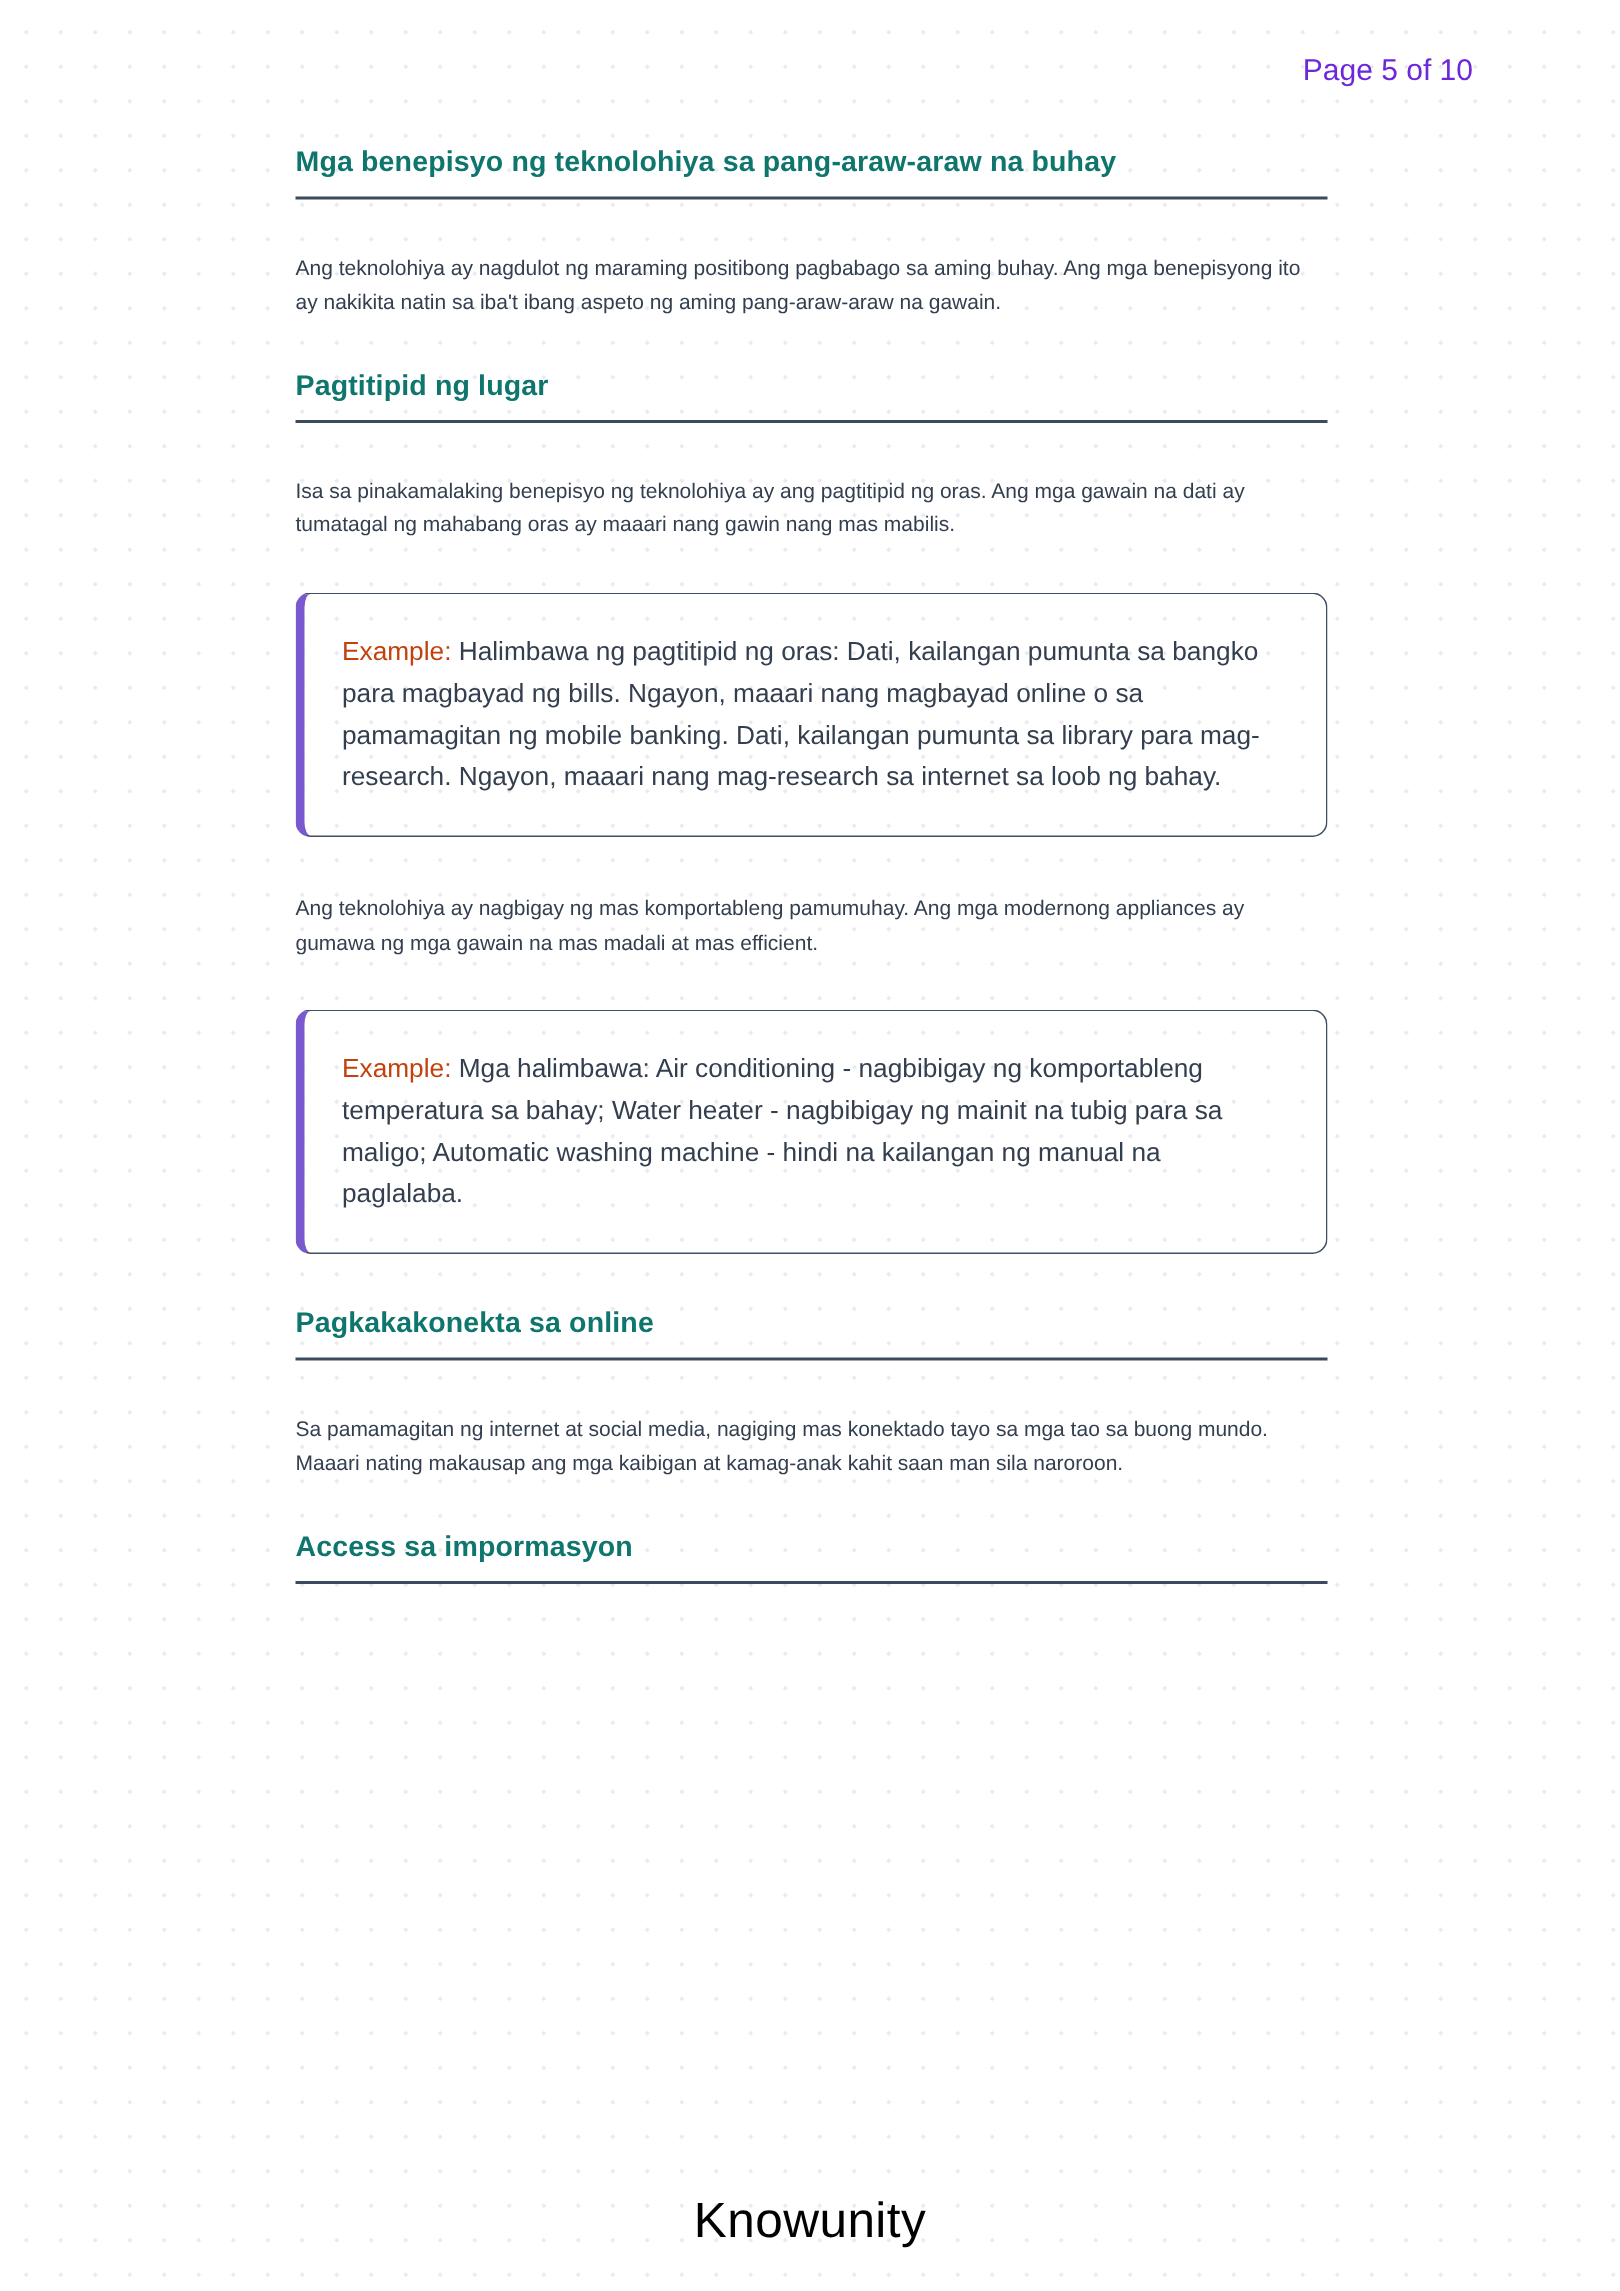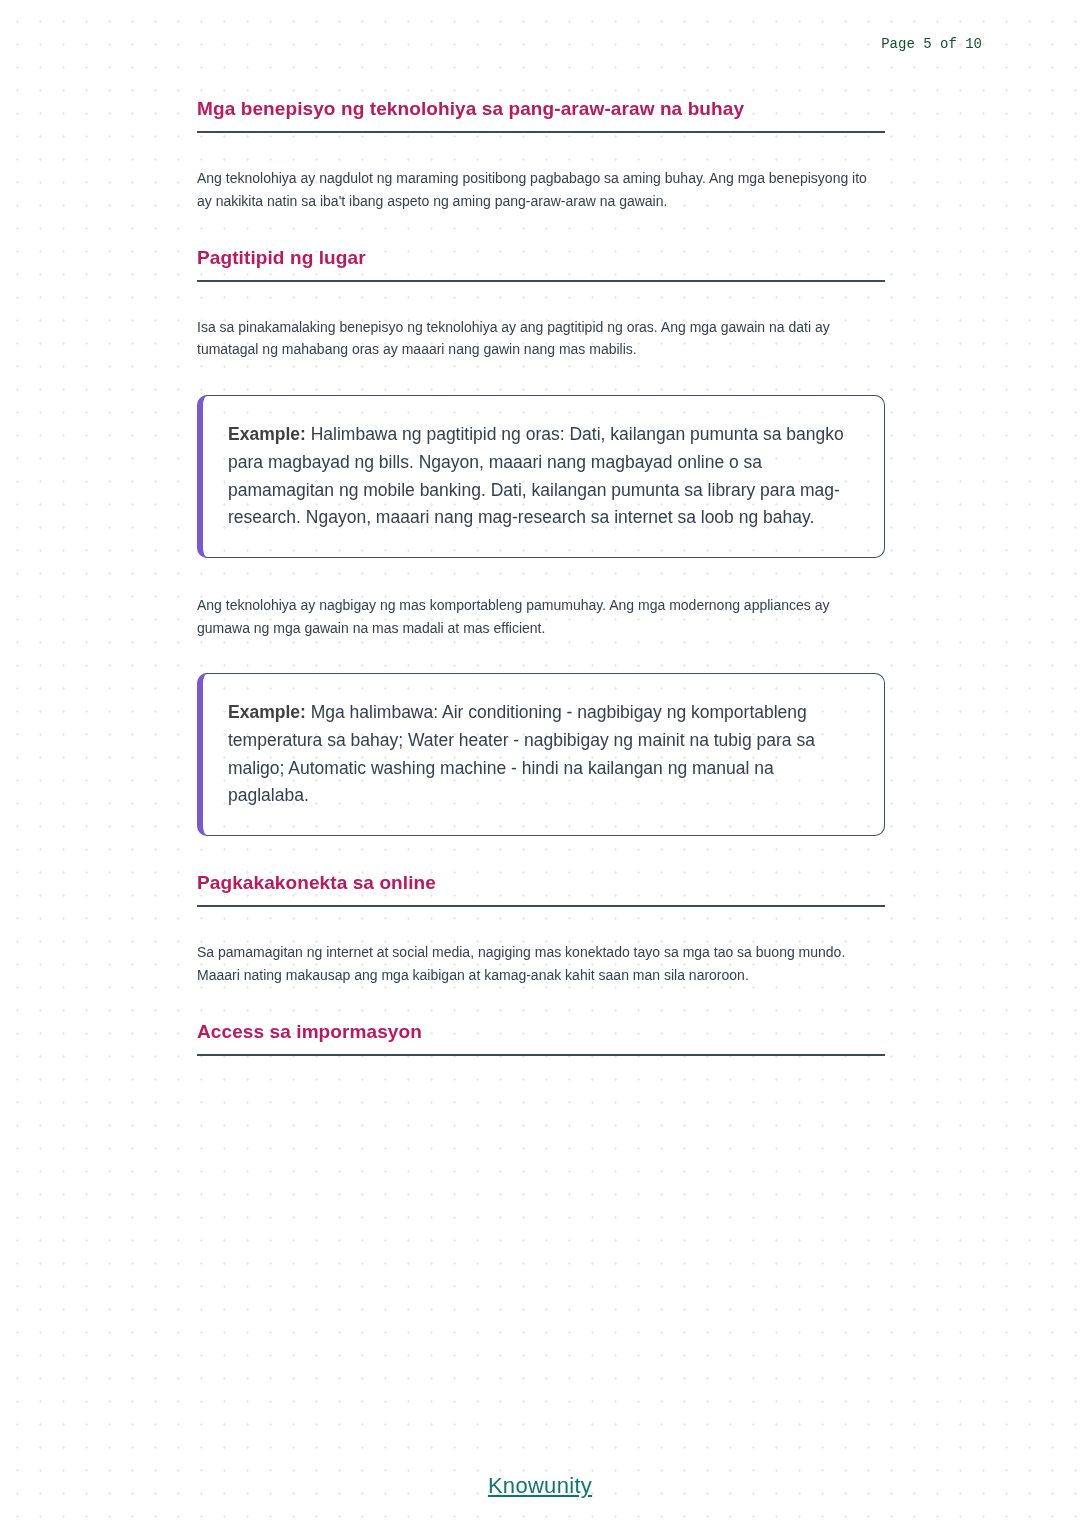--- a/index.html
+++ b/index.html
@@ -15,34 +15,34 @@
     background-size: 23px 23px;
     background-position: 6px 10px;
     font-family: "Liberation Sans", sans-serif;
     color: #333f4f;
     overflow: hidden;
   }
   .page-number {
     position: absolute;
     top: 36px;
     right: 98px;
-    font-family: Liberation Mono, monospace;
-    font-size: 14px;
-    color: #14532d;
+    font-family: Liberation Sans, sans-serif;
+    font-size: 20px;
+    color: #6d28d9;
   }
   .content {
     position: absolute;
     top: 98px;
     left: 197px;
     width: 688px;
   }
   .section-heading {
     font-size: 19px;
     font-weight: 700;
-    color: #be185d;
+    color: #0f766e;
     margin: 0;
     padding-bottom: 11px;
     border-bottom: 2px solid #3c4a5e;
     letter-spacing: 0.1px;
   }
   .body-text {
     font-size: 14px;
     line-height: 1.63;
     color: #333f4f;
     margin: 34px 0 34px 0;
@@ -55,33 +55,32 @@
     margin: 0 0 36px 0;
     background: transparent;
   }
   .example-text {
     font-size: 17.5px;
     line-height: 1.58;
     color: #333f4f;
     margin: 0;
   }
   .example-label {
-    font-weight: 700;
-    color: #404040;
+    font-weight: 400;
+    color: #c2410c;
   }
   .watermark {
     position: absolute;
     bottom: 28px;
     left: 0;
     width: 100%;
     text-align: center;
-    font-size: 22px;
-    color: #0f766e;
+    font-size: 33px;
+    color: #000000;
     letter-spacing: 0.3px;
-    text-decoration: underline;
   }
 </style>
 </head>
 <body>
 
 <div class="page-number">Page 5 of 10</div>
 
 <div class="content">
 
   <h2 class="section-heading">Mga benepisyo ng teknolohiya sa pang-araw-araw na buhay</h2>

